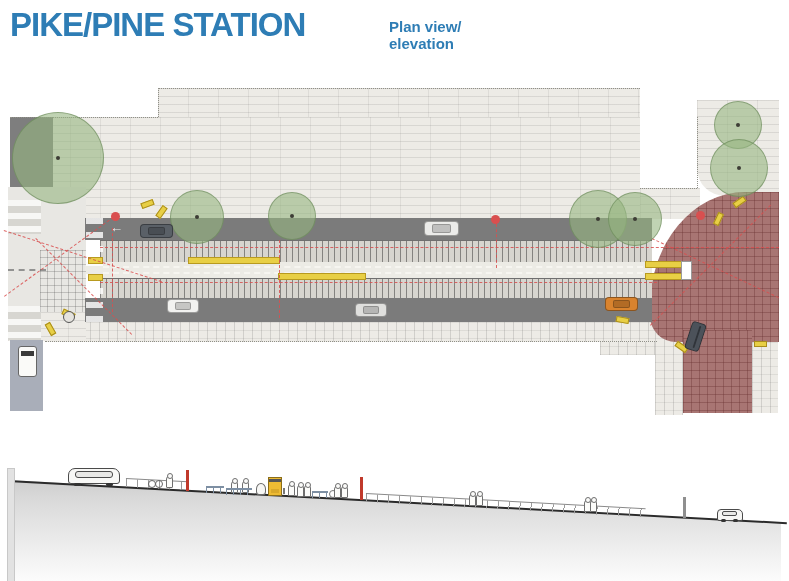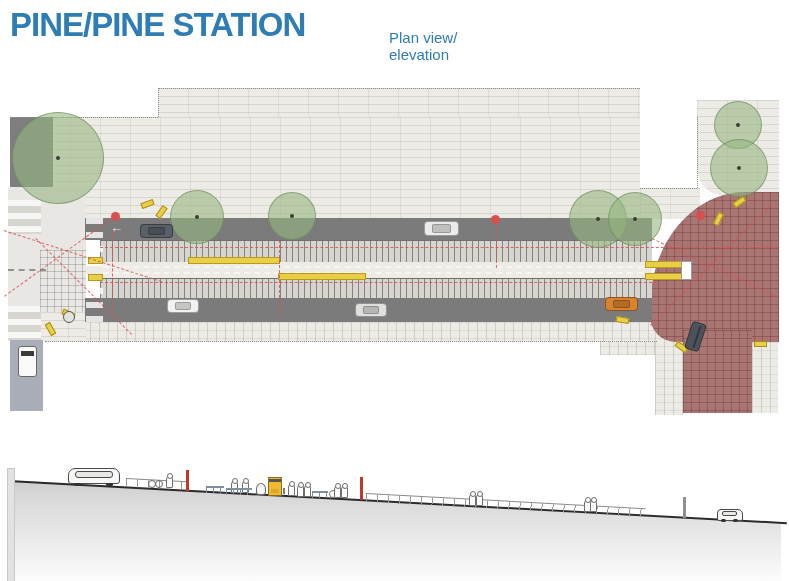--- a/index.html
+++ b/index.html
@@ -2,22 +2,22 @@
 <html style="--blue: #2e7db5; --road: #7b7b7b; --redzone: #a87573; --redline: #d94f4f; --yellow: #e8cf45; --tree: rgba(150,181,128,0.6);"><head>
 <meta charset="utf-8">
 <style>
   html,body{margin:0;padding:0;background:#fff;}
   .canvas{position:relative;width:789px;height:581px;background:#fff;overflow:hidden;
           font-family:"Liberation Sans",sans-serif;}
   .abs{position:absolute;}
   
   .title{position:absolute;left:10px;top:6px;font-size:33px;font-weight:bold;
          letter-spacing:-1px;color:var(--blue,#2e7db5);margin:0;}
-  .subtitle{position:absolute;left:389px;top:30px;font-size:15px;line-height:1.12;
-            color:var(--blue,#2e7db5);}
+  .subtitle{position:absolute;left:389px;top:19px;font-size:15px;line-height:1.12;
+            color:var(--blue,#2e7db5);font-weight:bold;}
   
   .sidewalk{background-color:#edebe6;
     background-image:repeating-linear-gradient(to bottom,rgba(90,90,90,.14) 0 1px,transparent 1px 8px),
                      repeating-linear-gradient(to right,rgba(90,90,90,.10) 0 1px,transparent 1px 30px);}
   .sidewalk-s{background-color:#edebe6;
     background-image:repeating-linear-gradient(to right,rgba(80,80,80,.18) 0 1px,transparent 1px 9px),
                      repeating-linear-gradient(to bottom,rgba(80,80,80,.10) 0 1px,transparent 1px 8px);}
   .building{background:#7e7e7e;}
   .leftstreet{background:#e8e7e3;}
   .swstreet{background:#a9aeb9;}
@@ -99,21 +99,21 @@
   .pl-kiosk::before{content:"";position:absolute;left:0;right:0;top:1px;height:3px;background:#555;}
   .pl-kiosk::after{content:"";position:absolute;left:2px;right:2px;bottom:2px;height:4px;background:#d9a82a;}
   .pl-bench{position:absolute;height:5px;border-top:2px solid #7d8fa3;
     background:repeating-linear-gradient(to right,#7d8fa3 0 1px,transparent 1px 7px);}
 </style>
 </head>
 <body>
 
 <div class="canvas">
 
-  <h1 class="title">PINE/PINE STATION</h1>
+  <h1 class="title">PIKE/PINE STATION</h1>
   <div class="subtitle">
     <div>Plan view/</div>
     <div>elevation</div>
   </div>
 
   <div>
 
     <div class="abs sidewalk" style="left:158px;top:88px;width:482px;height:30px;"></div>
     <div class="abs sidewalk" style="left:10px;top:117px;width:630px;height:102px;"></div>
     <div class="abs sidewalk" style="left:640px;top:188px;width:60px;height:31px;"></div>

